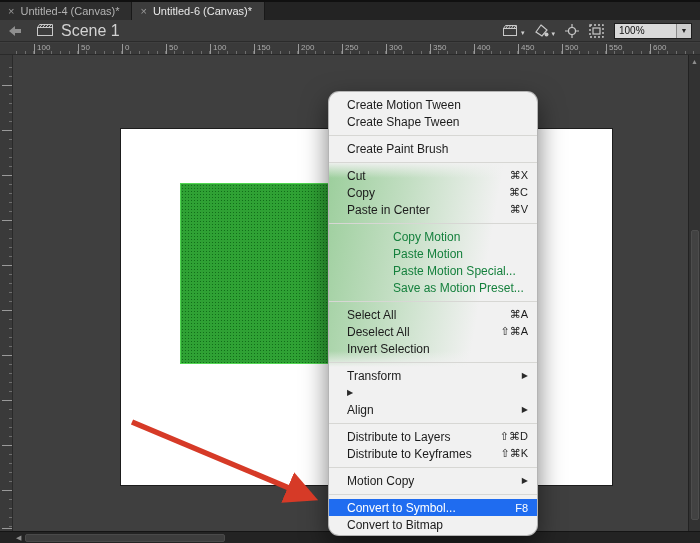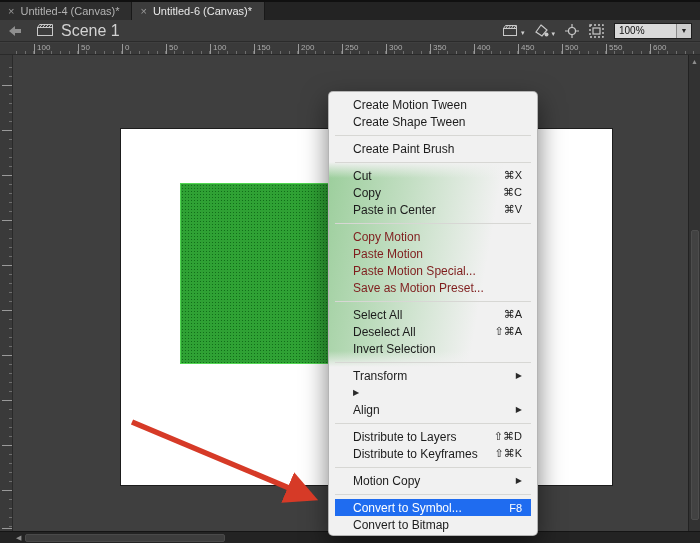--- a/index.html
+++ b/index.html
@@ -73,38 +73,38 @@
   .green-rect {
     position:absolute; left:180px; top:183px; width:160px; height:181px;
     background-color:#2fa134;
     background-image:radial-gradient(circle, rgba(14,105,22,0.9) 22%, transparent 24%);
     background-size:3px 3px;
     border:1px solid #53d653;
   }
   
   .menu {
     position:absolute; left:328px; top:91px; width:210px; height:445px;
-    background:#f1f1f1; border:1px solid rgba(0,0,0,0.25); border-radius:5px;
+    background:#f1f1f1; border:1px solid rgba(0,0,0,0.25); border-radius:11px;
     box-shadow:0 10px 26px rgba(0,0,0,0.5);
-    padding:4px 6px; z-index:5; overflow:hidden;
+    padding:4px 0; z-index:5; overflow:hidden;
   }
   .menu .tint {
     position:absolute; left:0; top:70px; width:100%; height:205px; pointer-events:none;
     background:
       linear-gradient(to bottom, #f1f1f1 0, rgba(241,241,241,0) 16px, rgba(241,241,241,0) calc(100% - 16px), #f1f1f1 100%),
       linear-gradient(100deg, rgba(86,178,86,0.55) 0%, rgba(86,178,86,0.30) 34%, rgba(86,178,86,0) 72%);
   }
   .mi {
     position:relative; height:17px; display:flex; align-items:center;
     padding:0 9px 0 18px; font-size:12px; color:#1c1c1c; cursor:default;
   }
   .mi .lbl { flex:1; white-space:nowrap; }
   .mi .sc { font-size:11px; color:#1c1c1c; }
   .mi .sub { font-size:8px; color:#2a2a2a; }
-  .mi.disabled .lbl { color:#7f1d1d; }
+  .mi.disabled .lbl { color:#15803d;margin-left:46px; }
   .mi.hl { background:#1f6cf0; }
   .mi.hl .lbl, .mi.hl .sc { color:#ffffff; }
   .msep { position:relative; height:10px; }
   .msep::after { content:""; position:absolute; left:0; right:0; top:5px; border-top:1px solid #d7d7d4; }
   
   .vscroll {
     position:absolute; right:0; top:55px; width:12px; height:476px;
     background:#323232; border-left:1px solid #222;
   }
   .vscroll .arr { position:absolute; top:3px; left:2px; font-size:7px; color:#8d8d8d; }

